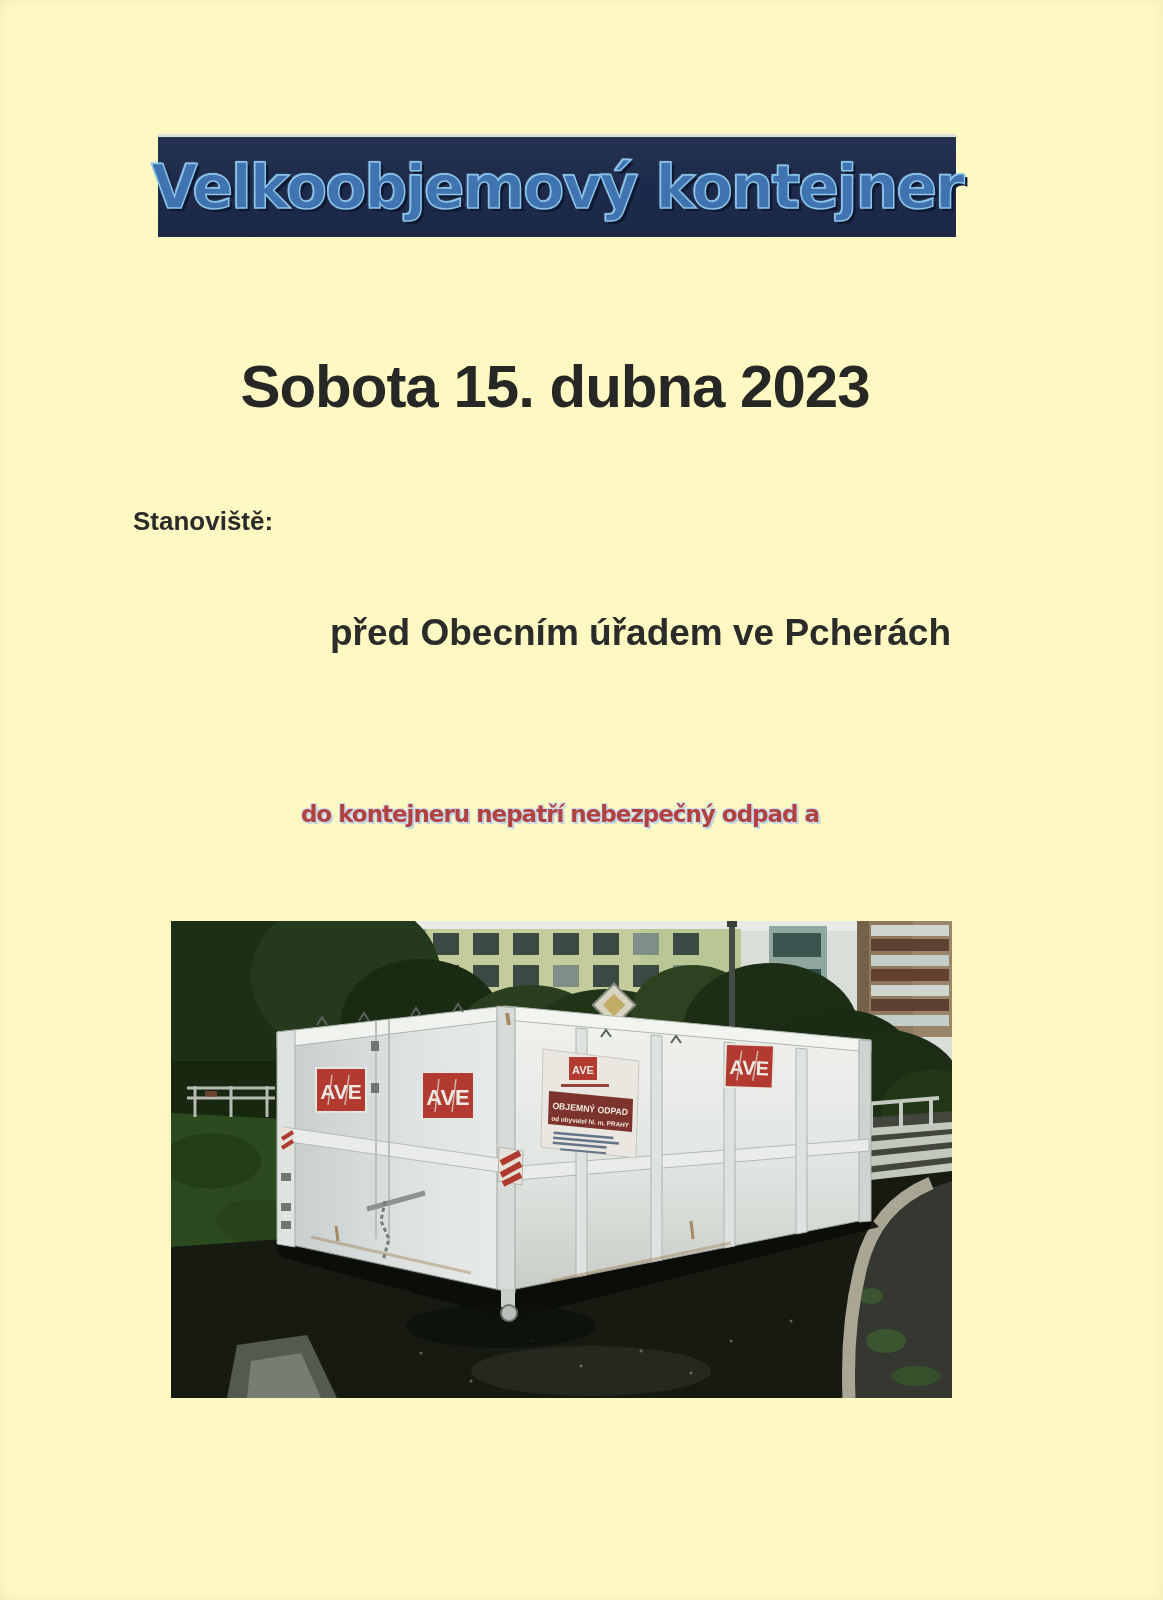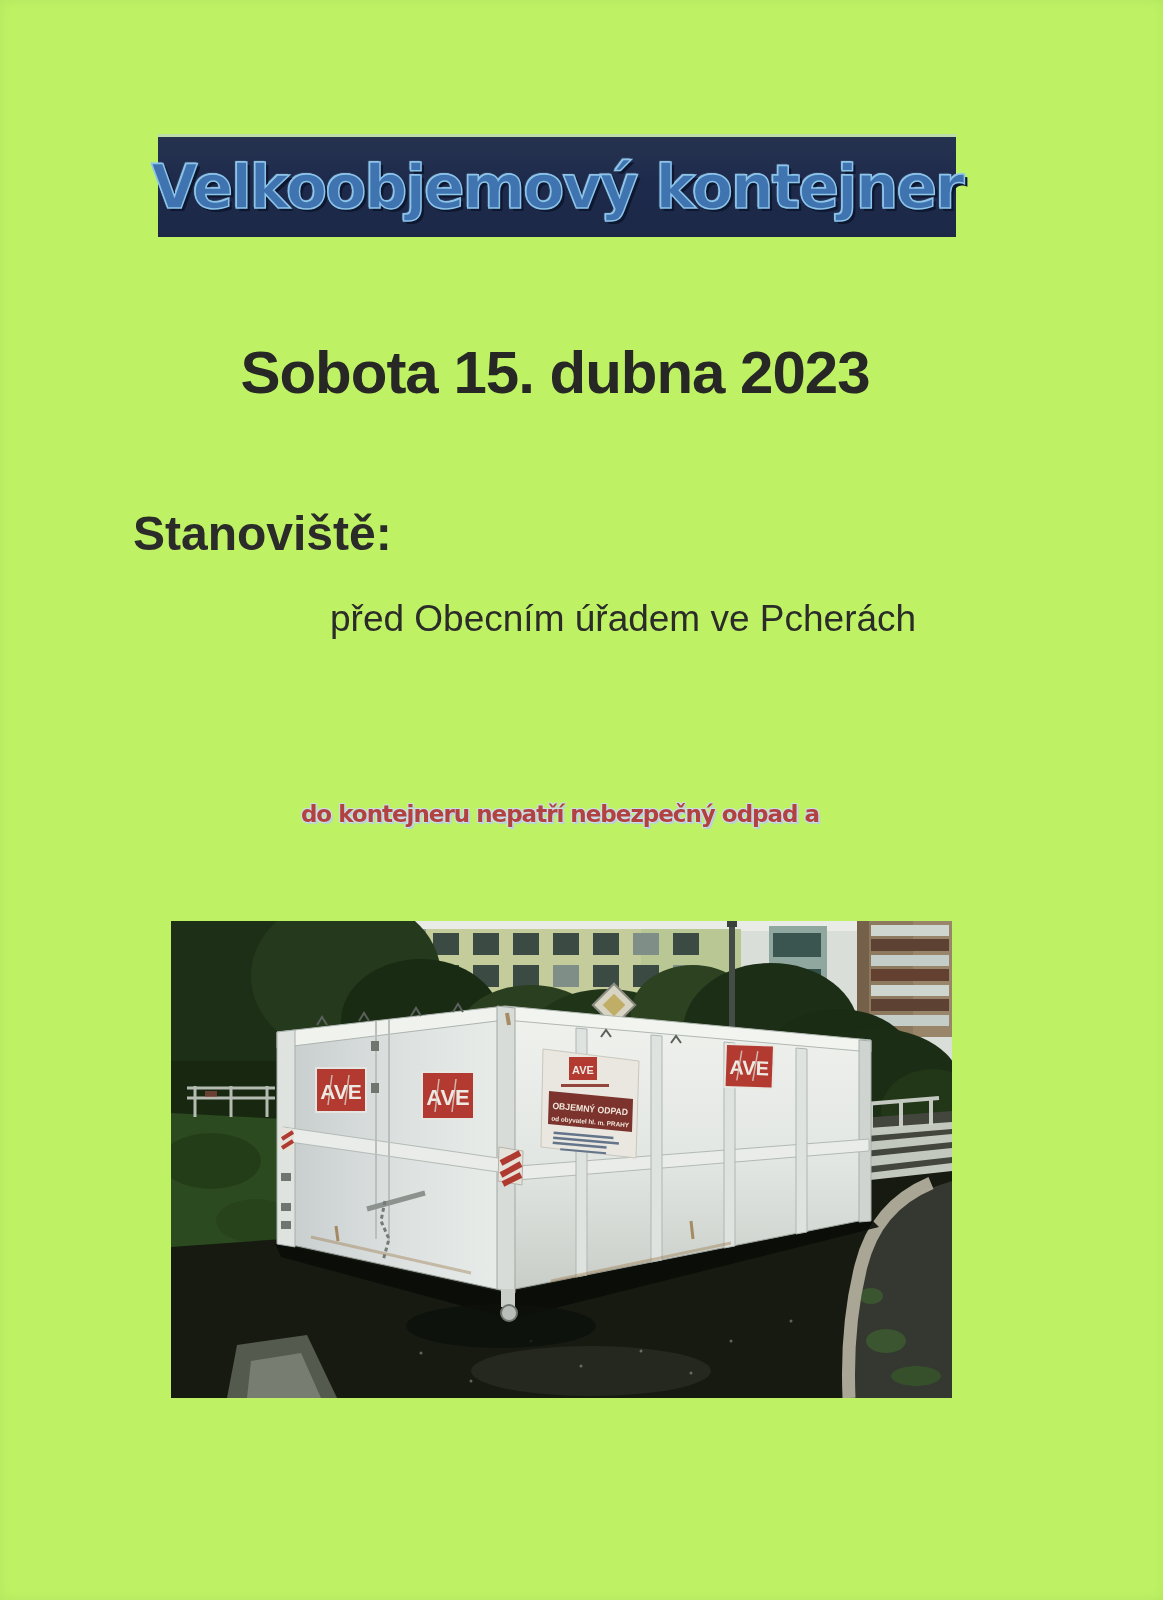--- a/index.html
+++ b/index.html
@@ -1,53 +1,53 @@
 <!DOCTYPE html>
 <html><head>
 <meta charset="utf-8">
 <style>
   html,body{margin:0;padding:0;background:#e9e8e4;}
   .page{
     position:relative;
     width:1163px;height:1600px;
     margin:0 auto;
-    background:#bef264;
+    background:#fef9c3;
     overflow:hidden;
     font-family:"Liberation Sans", sans-serif;
     box-shadow:inset 0 0 12px rgba(0,0,0,0.06);
   }
   .banner{
     position:absolute;left:158px;top:137px;width:798px;height:100px;
     background:#202c4e;
     background:linear-gradient(180deg,#26334f 0%,#1e2a4c 45%,#1c2846 100%);
     display:flex;align-items:center;justify-content:center;
     box-shadow:0 -3px 0 rgba(190,205,225,0.55);
   }
   .banner-title{
     font-family:"DejaVu Sans", sans-serif;
     font-size:60px;font-weight:bold;letter-spacing:-2px;
     color:#3f74b0;
     -webkit-text-stroke:1.5px #8cc4ea;
     text-shadow:3px 3px 0 #0d1830, -1px -1px 1px #9fd0ef;
     white-space:nowrap;
   }
   .date-heading{
-    position:absolute;left:140px;top:338px;width:830px;
+    position:absolute;left:140px;top:352px;width:830px;
     text-align:center;
     font-size:60px;font-weight:bold;letter-spacing:-1px;
     color:#272725;
     white-space:nowrap;
   }
   .station-label{
     position:absolute;left:133px;top:506px;
-    font-size:48px;font-weight:bold;color:#2b2b29;
+    font-size:26px;font-weight:bold;color:#2b2b29;
   }
   .loc-line1{
-    position:absolute;left:330px;top:598px;
-    font-size:37px;font-weight:normal;color:#2b2b29;white-space:nowrap;
+    position:absolute;left:330px;top:612px;
+    font-size:37px;font-weight:bold;color:#2b2b29;white-space:nowrap;
   }
   .loc-line2{
     position:absolute;left:330px;top:645px;
     font-size:37px;font-weight:bold;color:#2b2b29;white-space:nowrap;
   }
   .warning{
     position:absolute;left:150px;top:783px;width:820px;
     text-align:center;
     font-family:"DejaVu Sans", sans-serif;
     font-size:23px;font-weight:bold;letter-spacing:-1px;

